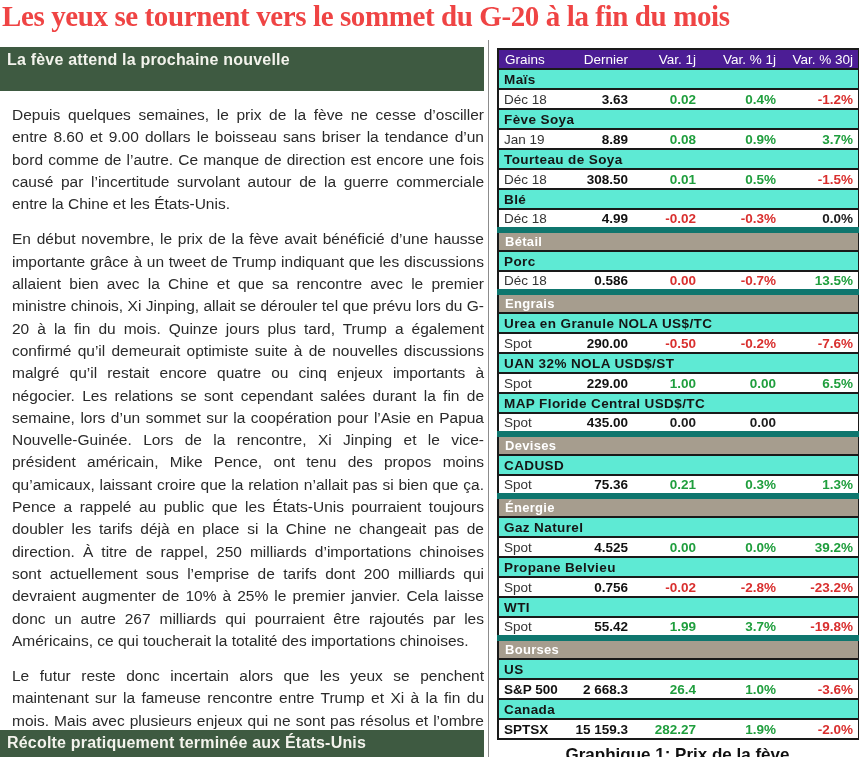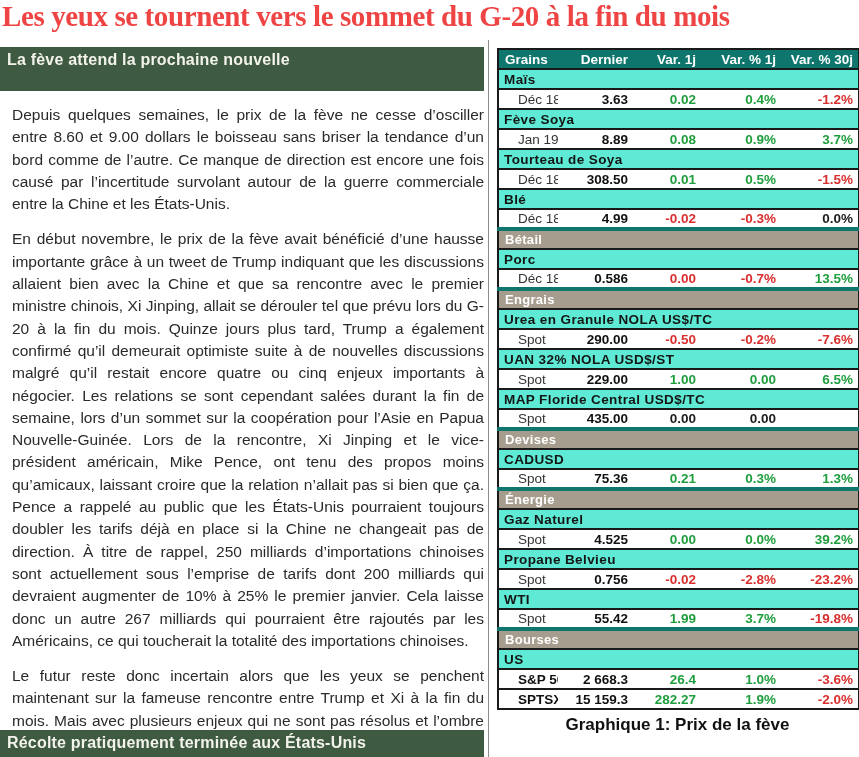--- a/index.html
+++ b/index.html
@@ -24,38 +24,38 @@
     text-align:justify; color:#2a2a2a;padding-left:12px;
   }
   .divider { position:absolute; left:488px; top:40px; width:1px; height:717px; background:#8c8c8c; }
   .right-col { position:absolute; left:497px; top:48px; width:361px; }
   table.quotes {
     width:361px; border-collapse:collapse; table-layout:fixed;
     font-size:13.5px; border-left:2px solid #1a1a1a; border-right:2px solid #1a1a1a;
   }
   table.quotes tr { height:20px; }
   table.quotes th {
-    background:#0f766e; color:#ffffff; font-weight:bold; text-align:right;
+    background:#4c1d95; color:#ffffff; font-weight:normal; text-align:right;
     padding:0 5px 0 0; border-top:2px solid #1a1a1a; border-bottom:2px solid #1a1a1a;
     overflow:hidden; white-space:nowrap;
   }
   table.quotes th.lbl { text-align:left; padding:0 0 0 6px; }
   table.quotes td { overflow:hidden; white-space:nowrap; }
   tr.cat-row td {
     background:#a69d8e; color:#ffffff; font-weight:bold; font-size:13px;
     padding-left:6px; letter-spacing:0.3px;
-    border-top:4px solid #0f766e; border-bottom:2px solid #1a1a1a;
+    border-top:6px solid #0f766e; border-bottom:2px solid #1a1a1a;
   }
   tr.sub-row td {
     background:#5eead4; color:#151515; font-weight:bold;
     padding-left:5px; letter-spacing:0.4px;
     border-top:2px solid #1a1a1a; border-bottom:2px solid #1a1a1a;
   }
   tr.data-row td { border-bottom:2px solid #1a1a1a; background:#ffffff; }
-  td.lbl { text-align:left; padding-left:19px; color:#333333;margin-left:40px; }
+  td.lbl { text-align:left; padding-left:5px; color:#333333;margin-left:40px; }
   td.lbl.bold { font-weight:bold; color:#111111; }
   td.num { text-align:right; padding-right:5px; font-weight:bold; }
   .dark { color:#111111; }
   .pos  { color:#1f9e3d; }
   .neg  { color:#d92f2e; }
   .neu  { color:#1c1c1c; }
   .caption {
     margin-top:5px; text-align:center; font-weight:bold;
     font-size:17px; color:#111111;
   }
@@ -235,20 +235,23 @@
           <tr class="sub-row">
             <td colspan="5">US</td>
           </tr>
           <tr class="data-row">
             <td class="lbl bold">S&amp;P 500</td>
             <td class="num dark">2 668.3</td>
             <td class="num pos">26.4</td>
             <td class="num pos">1.0%</td>
             <td class="num neg">-3.6%</td>
           </tr>
+          <tr class="sub-row">
+            <td colspan="5">Canada</td>
+          </tr>
           <tr class="data-row">
             <td class="lbl bold">SPTSX</td>
             <td class="num dark">15 159.3</td>
             <td class="num pos">282.27</td>
             <td class="num pos">1.9%</td>
             <td class="num neg">-2.0%</td>
           </tr>
         </tbody>
     </table>
     <div class="caption">Graphique 1: Prix de la fève</div>

